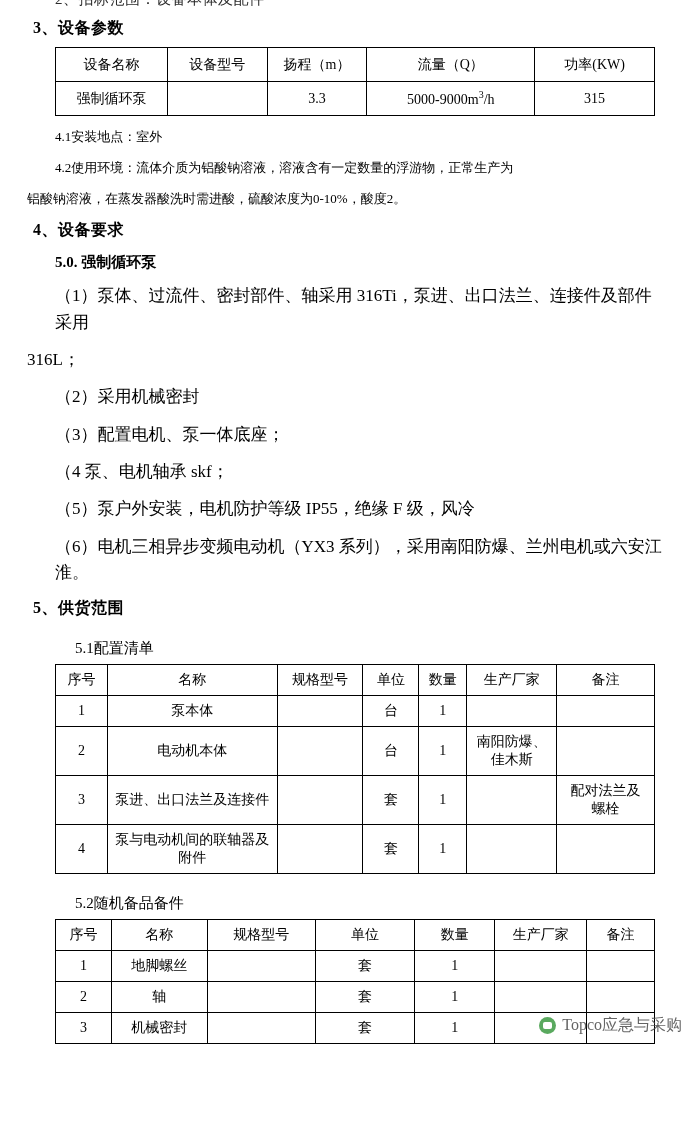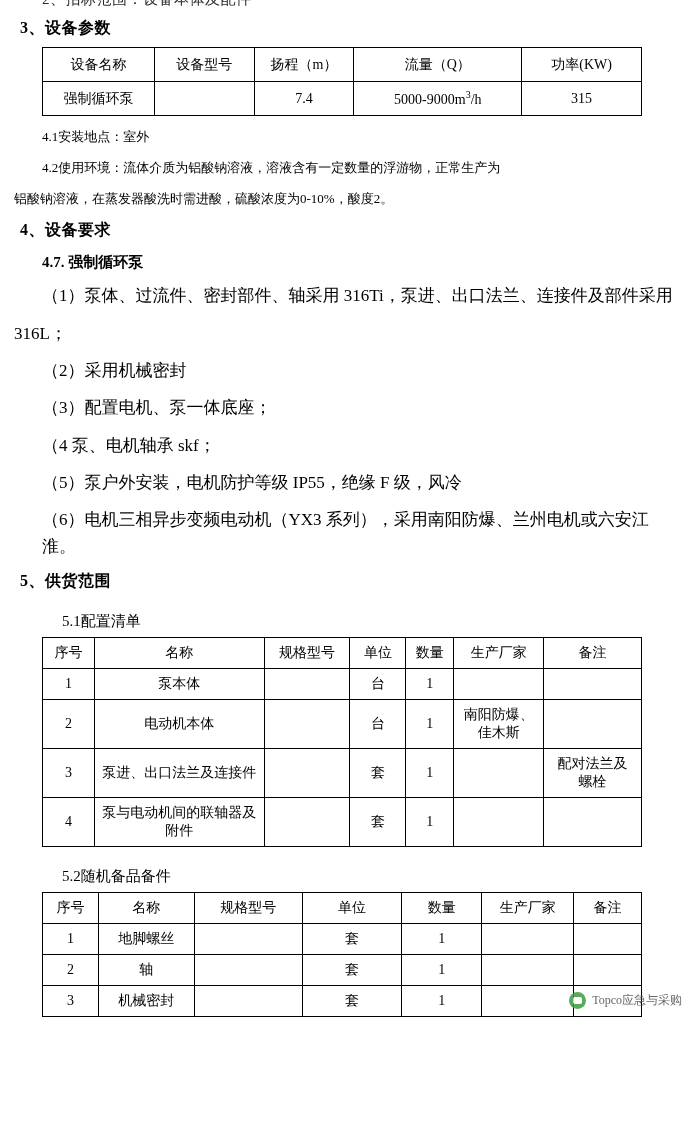--- a/index.html
+++ b/index.html
@@ -6,21 +6,21 @@
   html, body { margin: 0; padding: 0; }
   body {
     width: 694px;
     height: 1122px;
     background: #ffffff;
     font-family: "Liberation Serif", "DejaVu Serif", serif;
     color: #000000;
     position: relative;
     overflow: hidden;
   }
-  .page { padding: 0 14px; position: relative; }
+  .page { padding: 0 27px; position: relative; }
 
   .clipped-top {
     height: 10px;
     overflow: hidden;
     color: #2b2b2b;
     font-size: 15px;
     padding-left: 28px;
     letter-spacing: .5px;
   }
   .clipped-top span { display: block; margin-top: -10px; }
@@ -78,21 +78,21 @@
   sup { font-size: 10px; vertical-align: super; }
 
   .watermark {
     position: absolute;
     right: 12px;
     bottom: 8px;
     display: flex;
     align-items: center;
     gap: 6px;
     color: #4a4a4a;
-    font-size: 12px;
+    font-size: 16px;
     opacity: .85;
   }
   .wm-logo {
     width: 17px; height: 17px;
     border-radius: 50%;
     background: #3e9b44;
     position: relative;
     flex: 0 0 auto;
   }
   .wm-logo:before {
@@ -121,33 +121,33 @@
         <tr>
       <td style="width:112px">设备名称</td>
       <td style="width:100px">设备型号</td>
       <td style="width:100px">扬程（m）</td>
       <td style="width:168px">流量（Q）</td>
       <td style="width:120px">功率(KW)</td>
     </tr>
     <tr>
       <td>强制循环泵</td>
       <td></td>
-      <td>7.4</td>
+      <td>3.3</td>
       <td><span>5000-9000m</span><sup>3</sup><span>/h</span></td>
       <td>315</td>
     </tr>
   </tbody>
     </table>
 
   <p class="para">4.1安装地点：室外</p>
   <p class="para">4.2使用环境：流体介质为铝酸钠溶液，溶液含有一定数量的浮游物，正常生产为</p>
   <p class="para cont">铝酸钠溶液，在蒸发器酸洗时需进酸，硫酸浓度为0-10%，酸度2。</p>
 
   <h3 class="section">4、设备要求</h3>
-  <div class="sub-head">4.7. 强制循环泵</div>
+  <div class="sub-head">5.0. 强制循环泵</div>
 
   <p class="body-line">（1）泵体、过流件、密封部件、轴采用 316Ti，泵进、出口法兰、连接件及部件采用</p>
   <p class="body-line cont">316L；</p>
   <p class="body-line">（2）采用机械密封</p>
   <p class="body-line">（3）配置电机、泵一体底座；</p>
   <p class="body-line">（4 泵、电机轴承 skf；</p>
   <p class="body-line">（5）泵户外安装，电机防护等级 IP55，绝缘 F 级，风冷</p>
   <p class="body-line">（6）电机三相异步变频电动机（YX3 系列），采用南阳防爆、兰州电机或六安江淮。</p>
 
   <h3 class="section">5、供货范围</h3>

